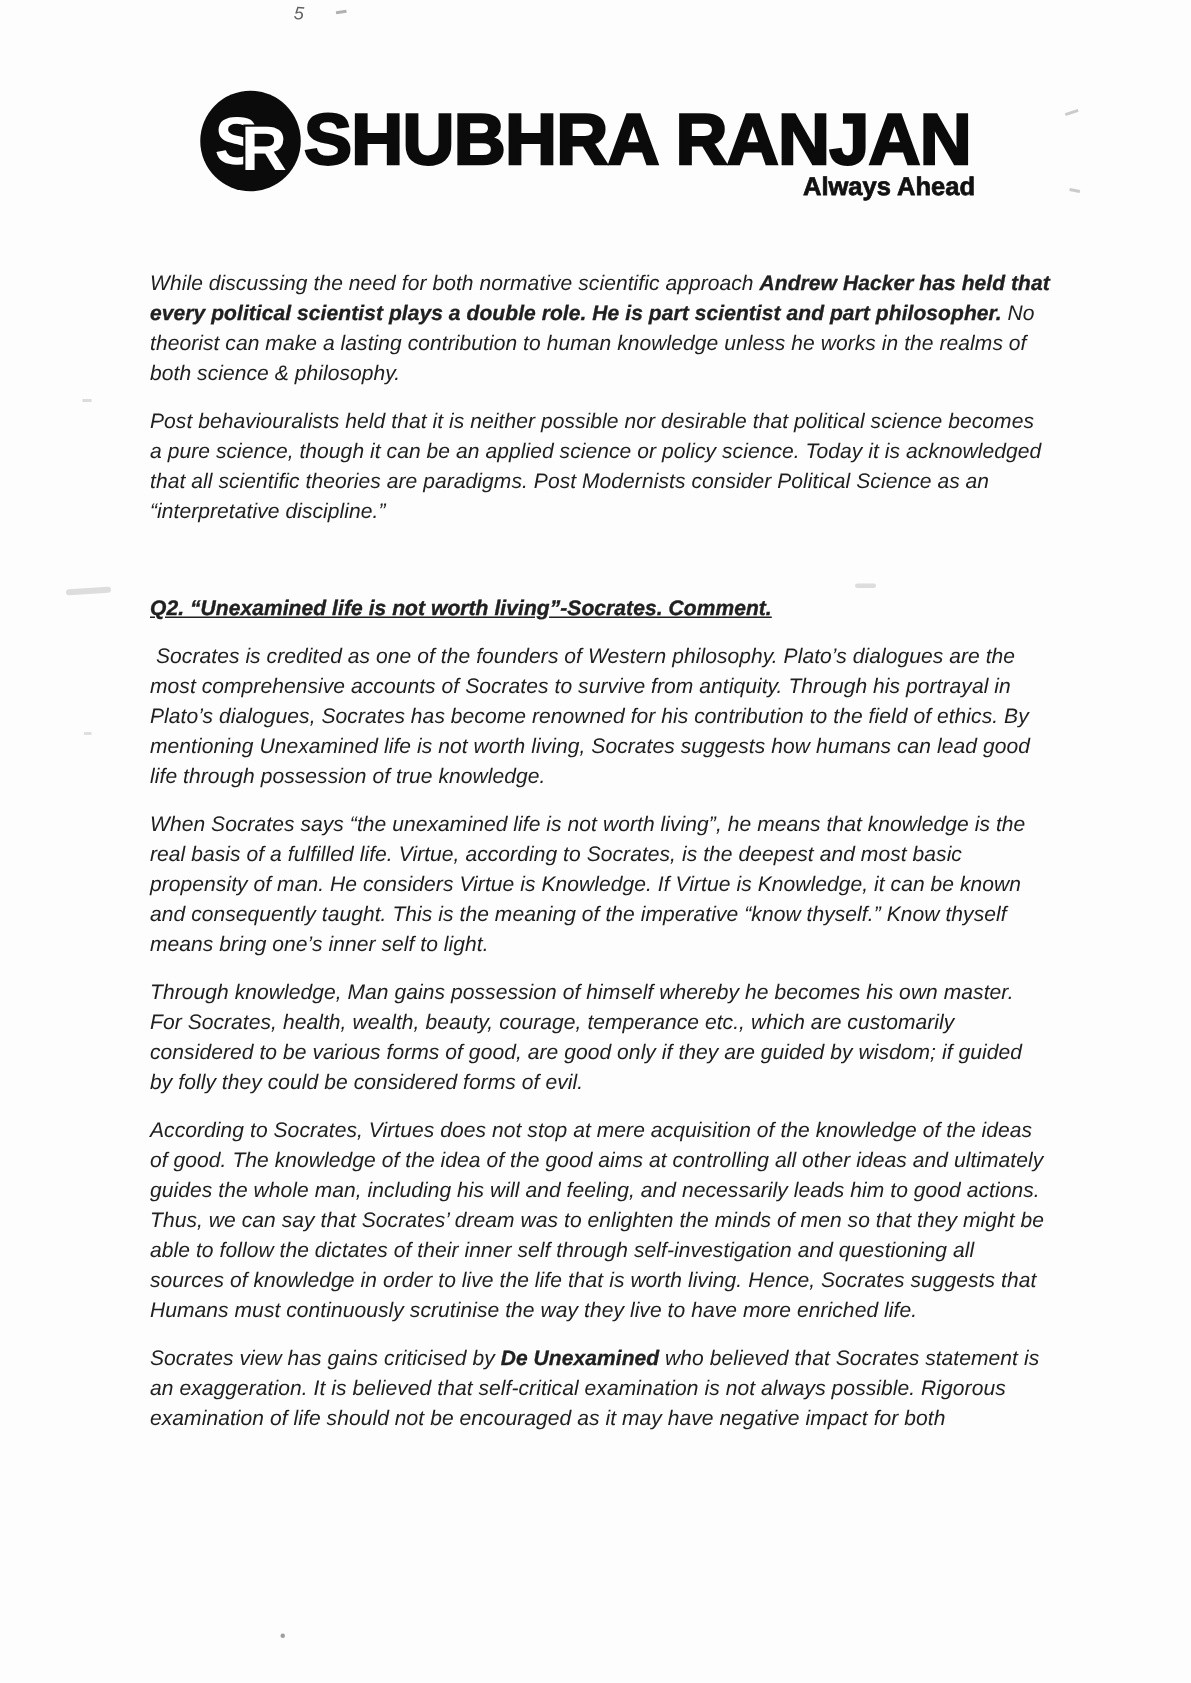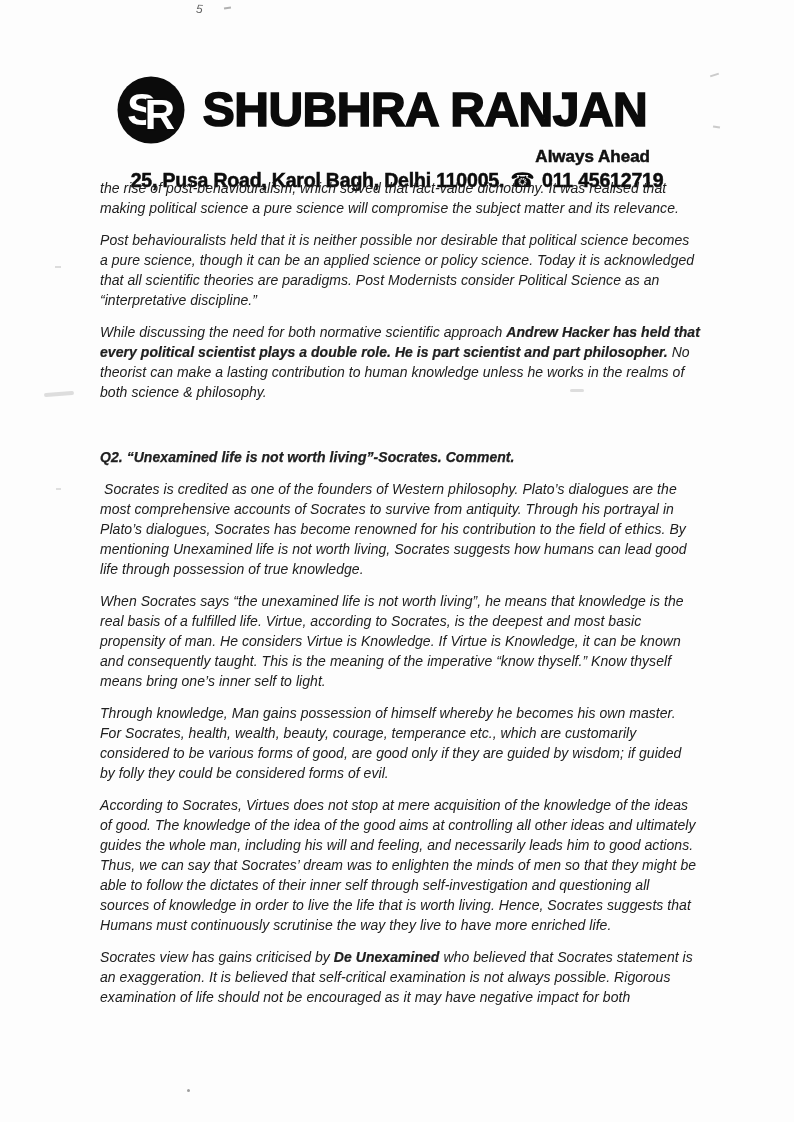--- a/index.html
+++ b/index.html
@@ -10,21 +10,21 @@
     background:#fdfdfd;
     font-family:"Liberation Sans","DejaVu Sans",sans-serif;
     color:#1e1e1e;
     overflow:hidden;
   }
   
   .letterhead{position:absolute;top:60px;left:0;width:100%;}
   .brand-row{display:flex;justify-content:center;align-items:center;gap:2px;margin-left:-14px;}
   .logo{width:68px;height:68px;flex:0 0 auto;}
   .brand{
-    margin:16px;
+    margin:0;
     font-size:48px;font-weight:900;letter-spacing:-0.5px;
     color:#0b0b0b;-webkit-text-stroke:1.6px #0b0b0b;
     line-height:68px;white-space:nowrap;
   }
   .tagline{
     margin-top:-13px;padding-right:144px;
     text-align:right;font-size:17px;font-weight:bold;
     color:#111;-webkit-text-stroke:0.5px #111;
   }
   .address{
@@ -38,20 +38,21 @@
   .content{
     position:absolute;top:178px;left:100px;width:600px;
     font-style:italic;font-size:14px;line-height:20px;
     color:#202020;letter-spacing:0.05px;
   }
   .content p{margin:0 0 12px 0;}
   .content b{font-weight:bold;-webkit-text-stroke:0.2px;}
   .q-heading{
     font-weight:bold;-webkit-text-stroke:0.25px;
     margin-top:45px !important;
+    text-decoration:underline;
   }
   .indent-first{text-indent:4px;}
   
   .smudge{position:absolute;pointer-events:none;}
   .top-scribble{
     top:2px;left:196px;
     font-size:12px;font-style:italic;color:#3a3a3a;opacity:0.8;
     transform:rotate(4deg);letter-spacing:1px;
   }
   .top-dash{top:7px;left:224px;width:7px;height:2px;background:#555;opacity:0.45;transform:rotate(-8deg);}
@@ -83,30 +84,25 @@
       <span class="logo">
         <svg viewBox="0 0 68 68" width="68" height="68" aria-hidden="true">
           <circle cx="34" cy="34" r="33.5" fill="#0b0b0b"></circle>
           <text x="25" y="49" font-family="Liberation Sans, sans-serif" font-size="45" font-weight="bold" fill="#ffffff" text-anchor="middle">S</text>
           <text x="43" y="53" font-family="Liberation Sans, sans-serif" font-size="42" font-weight="bold" fill="#ffffff" stroke="#0b0b0b" stroke-width="3" paint-order="stroke" text-anchor="middle">R</text>
         </svg>
       </span>
       <h1 class="brand">SHUBHRA RANJAN</h1>
     </div>
     <div class="tagline">Always Ahead</div>
-    <div class="address">
-      <span>25, Pusa Road, Karol Bagh, Delhi 110005.</span><span class="phone-icon">☎</span>
-      <span>011 45612719</span>
-    </div>
   </header>
 
   <main class="content">
-    <p>the rise of post-behaviouralism, which solved that fact-value dichotomy. It was realised that making political science a pure science will compromise the subject matter and its relevance.</p>
+    <p><span>While discussing the need for both normative scientific approach </span><b>Andrew Hacker has held that every political scientist plays a double role. He is part scientist and part philosopher.</b><span> No theorist can make a lasting contribution to human knowledge unless he works in the realms of both science &amp; philosophy.</span></p>
     <p>Post behaviouralists held that it is neither possible nor desirable that political science becomes a pure science, though it can be an applied science or policy science. Today it is acknowledged that all scientific theories are paradigms. Post Modernists consider Political Science as an “interpretative discipline.”</p>
-    <p><span>While discussing the need for both normative scientific approach </span><b>Andrew Hacker has held that every political scientist plays a double role. He is part scientist and part philosopher.</b><span> No theorist can make a lasting contribution to human knowledge unless he works in the realms of both science &amp; philosophy.</span></p>
     <p class="q-heading">Q2. “Unexamined life is not worth living”-Socrates. Comment.</p>
     <p class="indent-first">Socrates is credited as one of the founders of Western philosophy. Plato’s dialogues are the most comprehensive accounts of Socrates to survive from antiquity. Through his portrayal in Plato’s dialogues, Socrates has become renowned for his contribution to the field of ethics. By mentioning Unexamined life is not worth living, Socrates suggests how humans can lead good life through possession of true knowledge.</p>
     <p>When Socrates says “the unexamined life is not worth living”, he means that knowledge is the real basis of a fulfilled life. Virtue, according to Socrates, is the deepest and most basic propensity of man. He considers Virtue is Knowledge. If Virtue is Knowledge, it can be known and consequently taught. This is the meaning of the imperative “know thyself.” Know thyself means bring one’s inner self to light.</p>
     <p>Through knowledge, Man gains possession of himself whereby he becomes his own master. For Socrates, health, wealth, beauty, courage, temperance etc., which are customarily considered to be various forms of good, are good only if they are guided by wisdom; if guided by folly they could be considered forms of evil.</p>
     <p>According to Socrates, Virtues does not stop at mere acquisition of the knowledge of the ideas of good. The knowledge of the idea of the good aims at controlling all other ideas and ultimately guides the whole man, including his will and feeling, and necessarily leads him to good actions. Thus, we can say that Socrates’ dream was to enlighten the minds of men so that they might be able to follow the dictates of their inner self through self-investigation and questioning all sources of knowledge in order to live the life that is worth living.  Hence, Socrates suggests that Humans must continuously scrutinise the way they live to have more enriched life.</p>
     <p><span>Socrates view has gains criticised by </span><b>De Unexamined</b><span> who believed that Socrates statement is an exaggeration. It is believed that self-critical examination is not always possible. Rigorous examination of life should not be encouraged as it may have negative impact for both</span></p>
   </main>
 
 </div>
 

